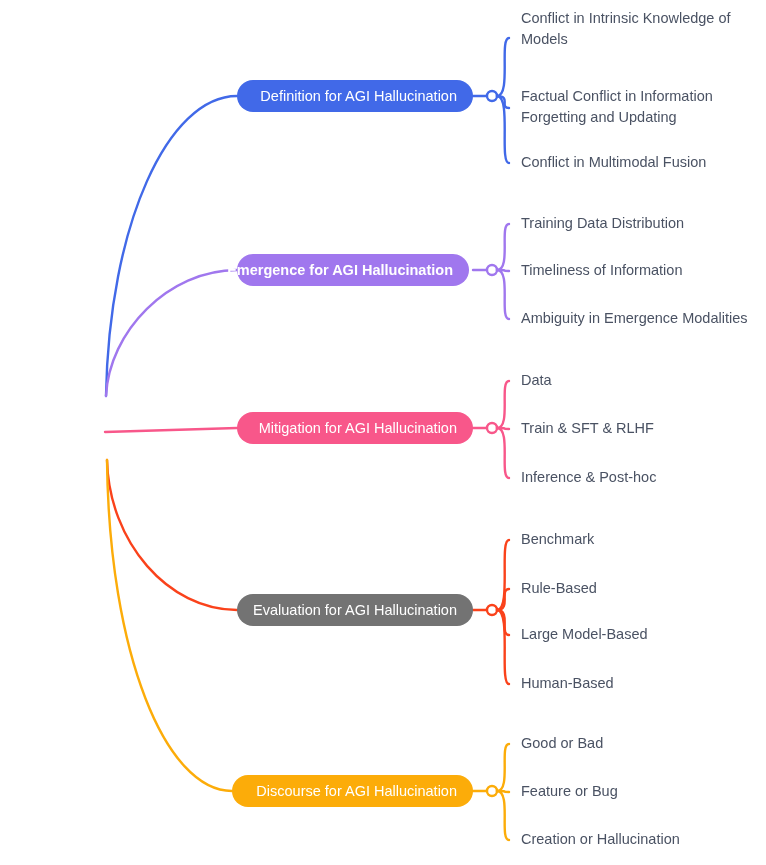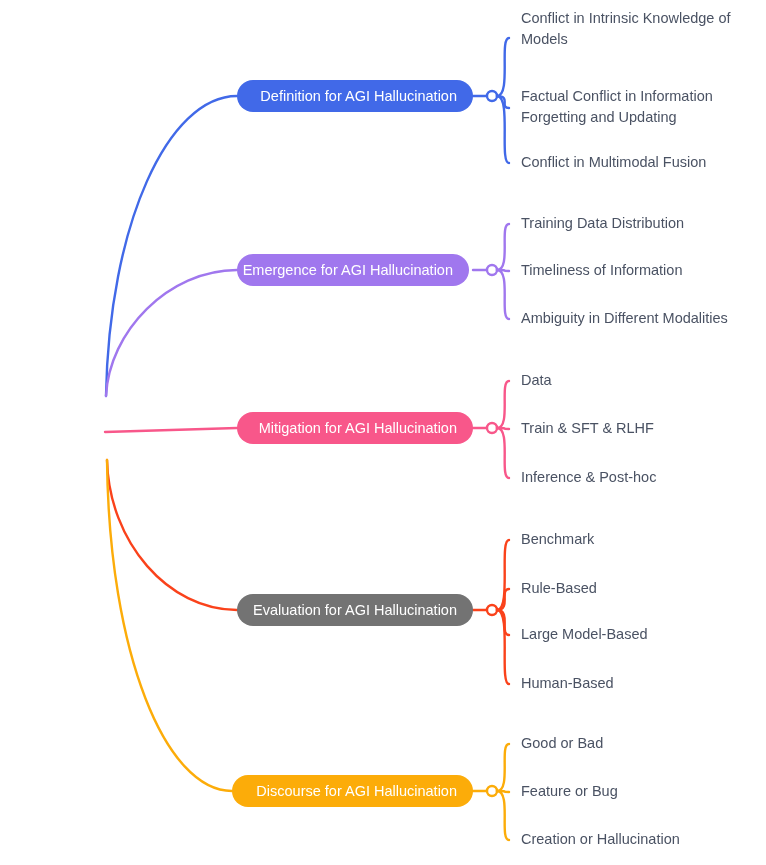--- a/index.html
+++ b/index.html
@@ -98,26 +98,26 @@
 
   <div id="node-layer">
       <div class="branch-node" style="left: 237px; top: 80px; width: 236px; background: rgb(65, 105, 232);">
         <span>Definition for AGI Hallucination</span>
       </div>
       <div class="leaf-label" style="left: 521px; top: 8px;">Conflict in Intrinsic Knowledge of
 Models</div>
       <div class="leaf-label" style="left: 521px; top: 86px;">Factual Conflict in Information
 Forgetting and Updating</div>
       <div class="leaf-label" style="left: 521px; top: 152px;">Conflict in Multimodal Fusion</div>
-      <div class="branch-node" style="left: 237px; top: 254px; width: 232px; background: rgb(160, 119, 238);">
+      <div class="branch-node" style="left: 237px; top: 254px; width: 232px; background: rgb(160, 119, 238); font-weight: bold;">
         <span>Emergence for AGI Hallucination</span>
       </div>
       <div class="leaf-label" style="left: 521px; top: 213px;">Training Data Distribution</div>
       <div class="leaf-label" style="left: 521px; top: 260px;">Timeliness of Information</div>
-      <div class="leaf-label" style="left: 521px; top: 308px;">Ambiguity in Different Modalities</div>
+      <div class="leaf-label" style="left: 521px; top: 308px;">Ambiguity in Emergence Modalities</div>
       <div class="branch-node" style="left: 237px; top: 412px; width: 236px; background: rgb(248, 87, 138);">
         <span>Mitigation for AGI Hallucination</span>
       </div>
       <div class="leaf-label" style="left: 521px; top: 370px;">Data</div>
       <div class="leaf-label" style="left: 521px; top: 418px;">Train &amp; SFT &amp; RLHF</div>
       <div class="leaf-label" style="left: 521px; top: 467px;">Inference &amp; Post-hoc</div>
       <div class="branch-node" style="left: 237px; top: 594px; width: 236px; background: #737373;">
         <span>Evaluation for AGI Hallucination</span>
       </div>
       <div class="leaf-label" style="left: 521px; top: 529px;">Benchmark</div>

